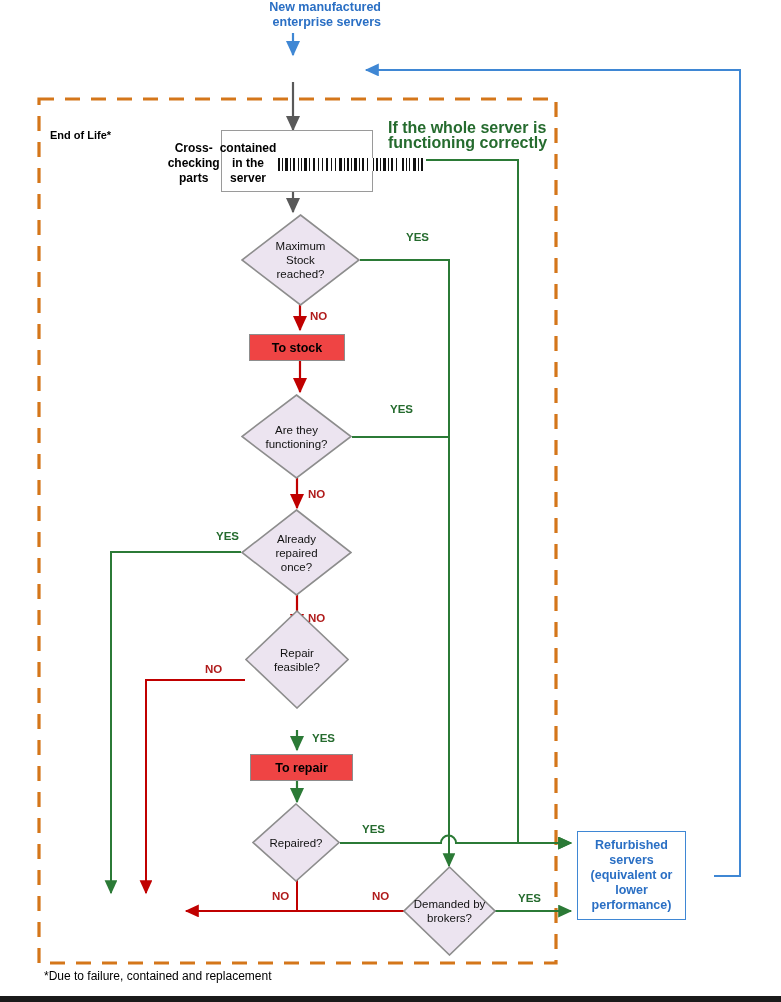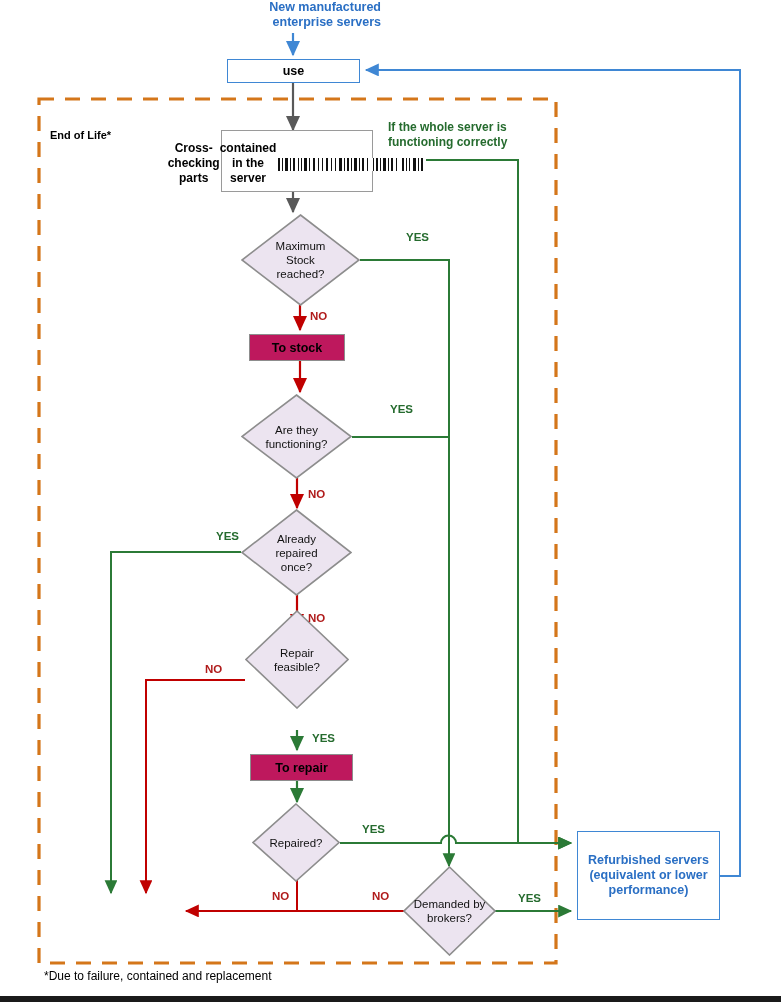--- a/index.html
+++ b/index.html
@@ -21,37 +21,37 @@
   .box-blue-label{color:#2a6fc4;font-weight:bold;font-size:12.5px;line-height:15px;}
 
   
   .box-grey{
     border:1.4px solid #9a9a9a;background:#ffffff;color:#000000;
     font-weight:bold;font-size:12px;line-height:15px;
     padding-top:4px;
   }
   
   .box-fill{
-    border:1.3px solid #8d8d8d;background:#be185d;color:#000000;
+    border:1.3px solid #8d8d8d;background:#ef4444;color:#000000;
     font-weight:bold;font-size:12.5px;
   }
 
   
   .diamond{position:absolute;}
   .diamond .shape{position:absolute;left:0;top:0;width:100%;height:100%;}
   .diamond .txt{
     position:absolute;left:0;top:0;width:100%;height:100%;
     display:flex;align-items:center;justify-content:center;text-align:center;
     font-size:11.5px;line-height:14px;color:#111111;
   }
 
   
   .lbl{position:absolute;white-space:pre;}
   .lbl-blue{color:#2a6fc4;font-weight:bold;font-size:12.5px;line-height:15px;text-align:right;}
-  .lbl-green{color:#256b2e;font-weight:bold;font-size:12px;line-height:15px;}
+  .lbl-green{color:#256b2e;font-weight:bold;font-size:16px;line-height:15px;}
   .lbl-yes{color:#256b2e;font-weight:bold;font-size:11.5px;}
   .lbl-no{color:#b01b1b;font-weight:bold;font-size:11.5px;}
   .lbl-black{color:#000000;font-weight:bold;font-size:11px;}
   .lbl-foot{color:#000000;font-size:12px;font-weight:normal;}
 
   
   .barcode{height:13px;width:150px;margin-top:2px;
     background-repeat:no-repeat;background-size:100% 100%;}
   .bottom-rule{position:absolute;left:0;top:996px;width:781px;height:6px;background:#1a1a1a;}
 </style>
@@ -114,23 +114,20 @@
 
     <path d="M405,911 L297,911" stroke="#c00000" stroke-width="2" fill="none"></path>
 
     <path d="M494,911 L571,911" stroke="#2b7a36" stroke-width="2" fill="none" marker-end="url(#ar-green)"></path>
 
     <path d="M714,876 L740,876 L740,70 L366,70" stroke="#3f87d4" stroke-width="2" fill="none" marker-end="url(#ar-blue)"></path>
   </svg>
 
   <div class="lbl lbl-blue" style="left:205px;top:0px;width:176px;">New manufactured<br>enterprise servers</div>
 
-  <div class="node box-blue" style="left:227px;top:59px;width:133px;height:24px;">
-    <span>use</span>
-  </div>
 
   <div class="lbl lbl-black" style="left:50px;top:129px;">End of Life*</div>
 
   <div class="node box-grey" style="left:221px;top:130px;width:152px;height:62px;">
     <div>Cross-checking parts</div>
     <div>contained in the server</div>
     <div class="barcode">
       <svg width="150" height="13" viewBox="0 0 150 13" preserveAspectRatio="none">
         <rect x="0" y="0" width="150" height="13" fill="#ffffff"></rect>
         <g fill="#111111">
@@ -221,21 +218,21 @@
   </div>
 
   <div class="diamond" style="left:403px;top:866px;width:93px;height:90px;">
     <svg class="shape" viewBox="0 0 93 90" preserveAspectRatio="none">
       <polygon points="46.5,1 92,45 46.5,89 1,45" fill="#ece4f0" stroke="#8d8d8d" stroke-width="1.6"></polygon>
     </svg>
     <div class="txt">Demanded by<br>brokers?</div>
   </div>
 
 
-  <div class="node box-blue" style="left:577px;top:831px;width:143px;height:89px;">
+  <div class="node box-blue" style="left:577px;top:831px;width:109px;height:89px;">
     <span class="box-blue-label">Refurbished servers<br>(equivalent or lower<br>performance)</span>
   </div>
 
   <div class="lbl lbl-yes" style="left:406px;top:231px;">YES</div>
   <div class="lbl lbl-no" style="left:310px;top:310px;">NO</div>
 
   <div class="lbl lbl-yes" style="left:390px;top:403px;">YES</div>
   <div class="lbl lbl-no" style="left:308px;top:488px;">NO</div>
 
   <div class="lbl lbl-yes" style="left:216px;top:530px;">YES</div>

